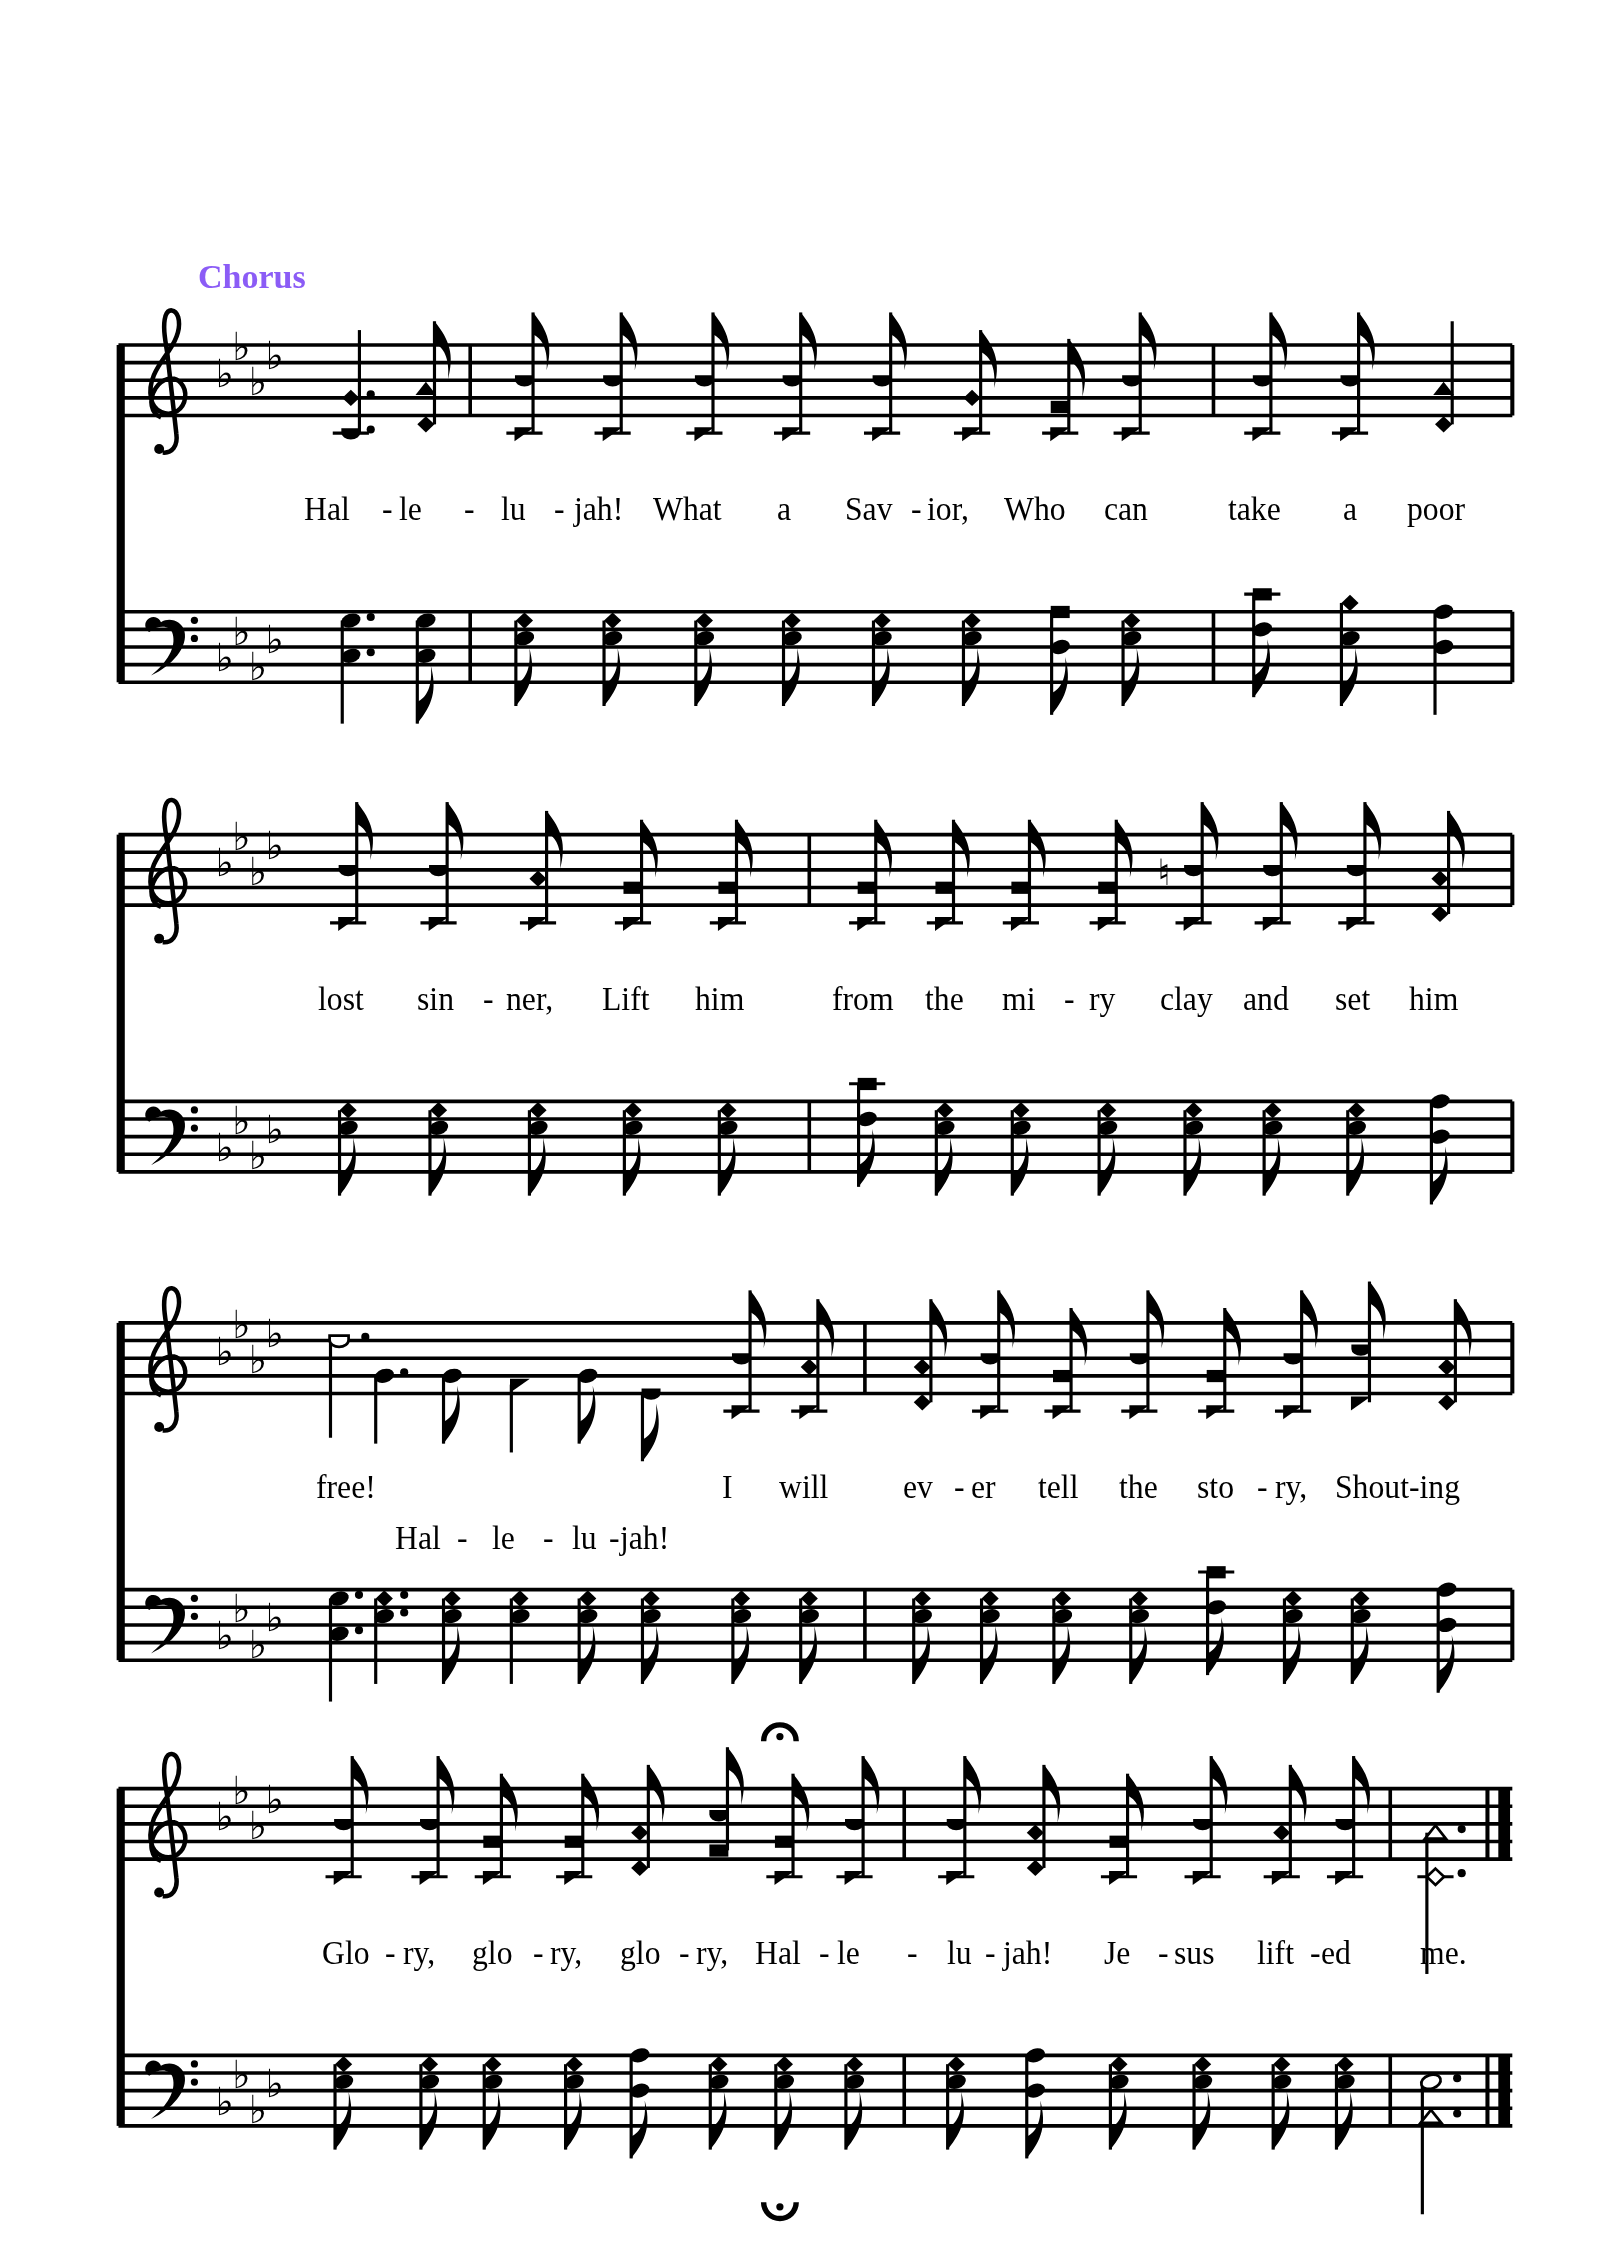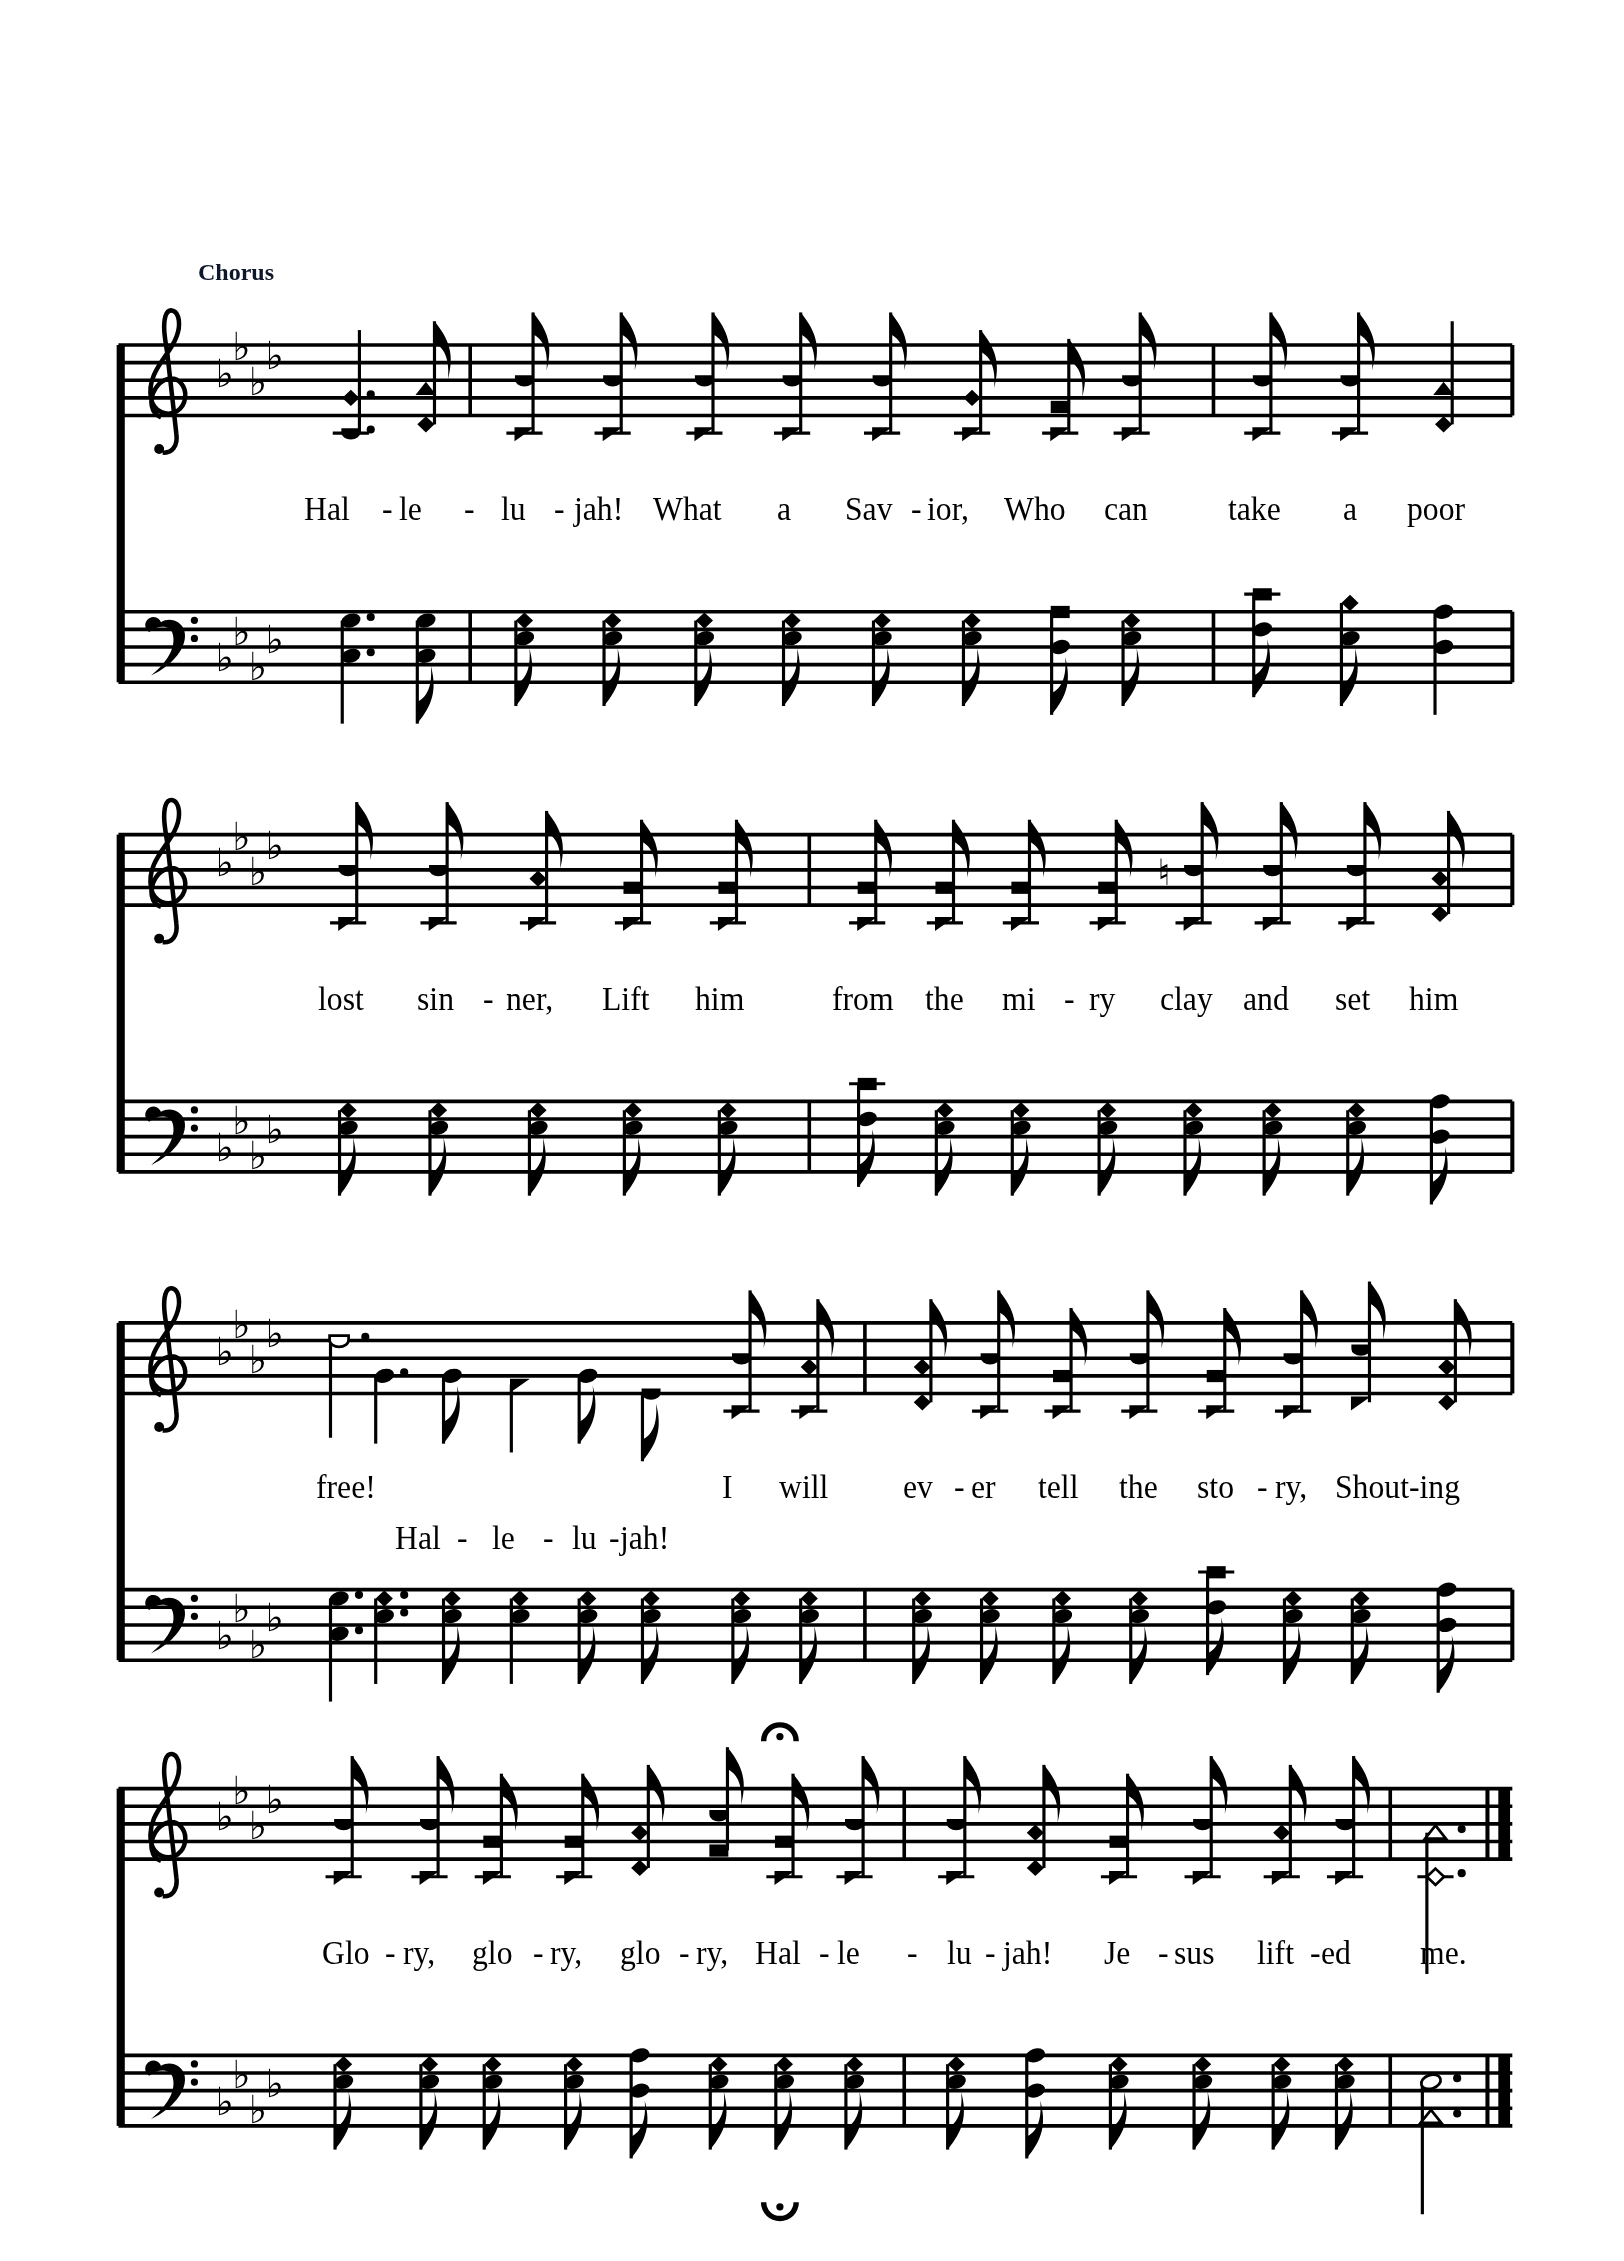--- a/index.html
+++ b/index.html
@@ -1,19 +1,19 @@
 <!DOCTYPE html>
 <html style="font-size:7.2px"><head>
 <meta charset="utf-8">
 <style>
   html,body{margin:0;padding:0;}
   body{width:1624px;height:2465px;background:#ffffff;position:relative;
        font-family:"Liberation Serif","DejaVu Serif",serif;}
   #sheet{position:absolute;left:0;top:0;width:1624px;height:2465px;}
-  .heading{position:absolute;font-weight:bold;font-size:24px;color:#0f172a;
+  .heading{position:absolute;font-weight:bold;font-size:34px;color:#8b5cf6;
            white-space:nowrap;line-height:1;}
   .syl{position:absolute;font-size:33px;color:#000;white-space:nowrap;
        line-height:1;transform:scaleX(.96);transform-origin:left bottom;}
   svg{position:absolute;left:0;top:0;}
 </style>
 </head>
 <body>
 
 <div id="sheet">
   <div class="heading" style="left: 198px; top: 260px;">Chorus</div>

